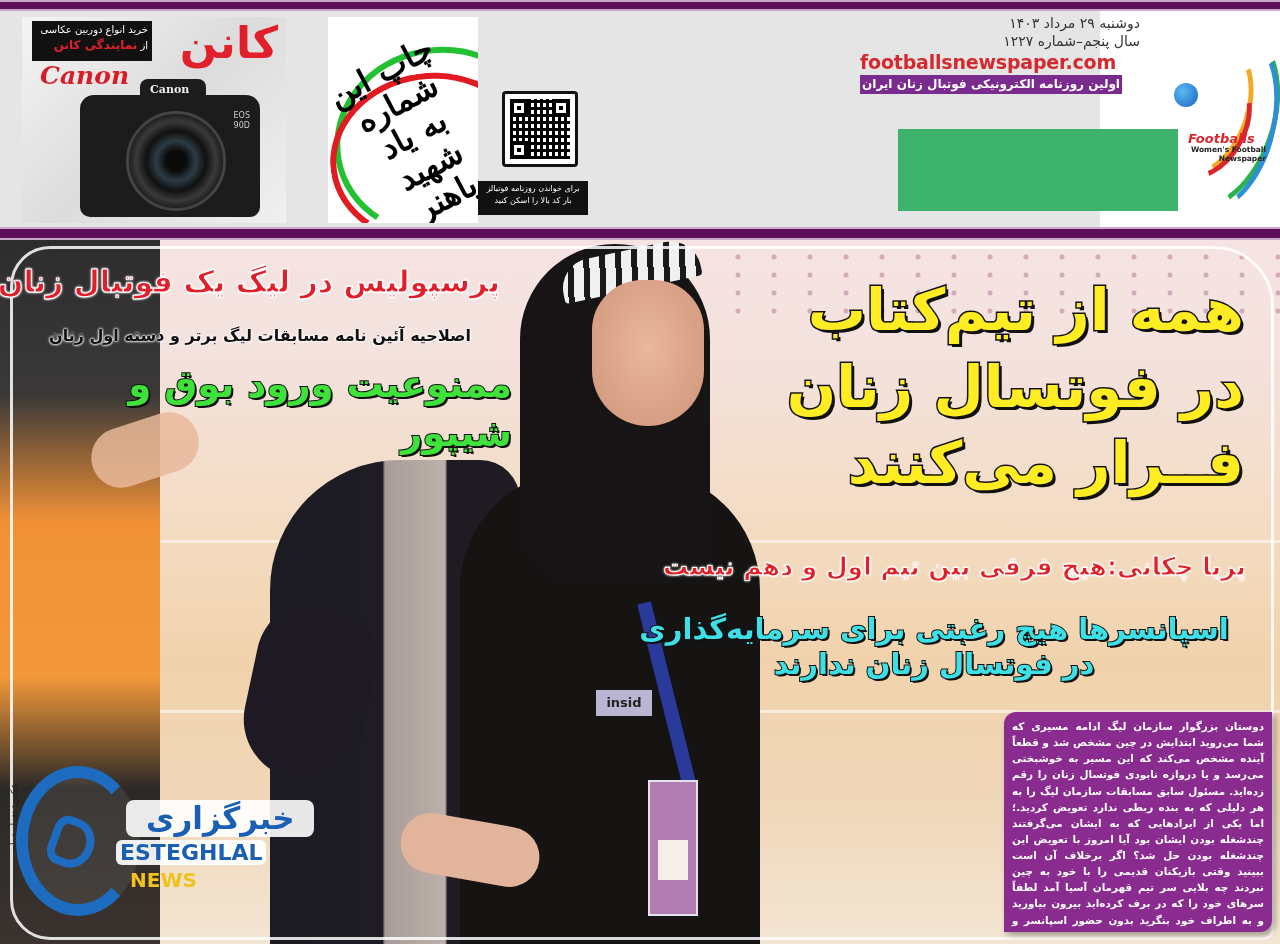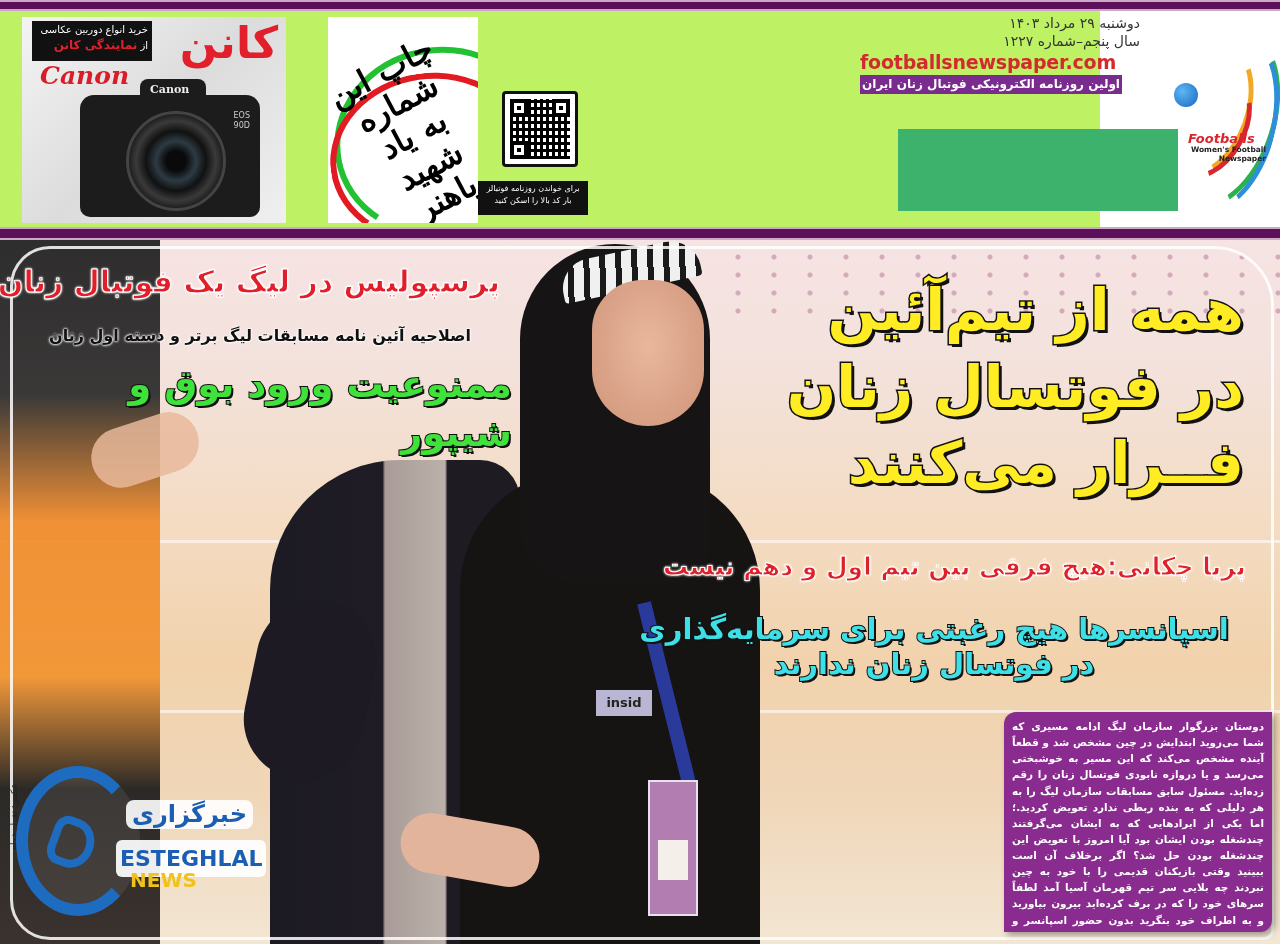--- a/index.html
+++ b/index.html
@@ -5,21 +5,21 @@
   * { box-sizing: border-box; margin: 0; padding: 0; }
   html, body { width: 1280px; height: 944px; overflow: hidden; background: #ffffff; }
   body { position: relative; font-family: "DejaVu Sans", sans-serif; }
 
   
   .bar { position: absolute; left: 0; width: 1280px; background: #5e0f5a; border-top: 2px solid #c9a9c6; border-bottom: 2px solid #c9a9c6; }
   .bar-top { top: 0; height: 11px; }
   .bar-mid { top: 227px; height: 13px; }
 
   
-  .masthead { position: absolute; top: 11px; left: 0; width: 1100px; height: 216px; background: #bef264; }
+  .masthead { position: absolute; top: 11px; left: 0; width: 1100px; height: 216px; background: #e5e5e5; }
 
   
   .ad-canon { position: absolute; left: 22px; top: 6px; width: 264px; height: 206px;
     background: linear-gradient(135deg, #f4f4f4 0%, #dcdcdc 50%, #f0f0f0 100%); overflow: hidden; }
   .ad-canon .promo-box { position: absolute; left: 10px; top: 4px; width: 120px; height: 40px; background: #111; color: #fff;
     font-size: 10px; text-align: right; padding: 2px 4px; line-height: 1.35; direction: rtl; }
   .ad-canon .promo-box .red { color: #e2202c; font-weight: bold; font-size: 12px; }
   .ad-canon .brand-fa { position: absolute; right: 8px; top: 0px; color: #e2202c; font-weight: bold; font-size: 44px; direction: rtl; font-family: "DejaVu Sans", sans-serif; }
   .ad-canon .brand-en { position: absolute; left: 18px; top: 44px; color: #d91d28; font-weight: bold; font-size: 25px; font-family: "DejaVu Serif", serif; font-style: italic; }
   .camera { position: absolute; left: 58px; top: 78px; width: 180px; height: 122px; background: #1c1c1c; border-radius: 14px 14px 10px 10px; }
@@ -121,22 +121,22 @@
     color: #fff; font-size: 10.4px; line-height: 1.55; text-align: justify; direction: rtl; font-weight: bold; overflow: hidden; }
 
   
   .credit { position: absolute; left: 4px; top: 760px; width: 14px; height: 120px; }
   .credit span { position: absolute; left: -50px; top: 52px; width: 120px; transform: rotate(-90deg); font-size: 9px; color: #222; text-align: center; direction: rtl; white-space: nowrap; }
 
   
   .wm-circle { position: absolute; left: 16px; top: 766px; width: 124px; height: 150px; border-radius: 50%;
     border: 12px solid #1e6cc0; border-right-color: transparent; background: rgba(255,255,255,0.08); }
   .wm-circle .inner { position: absolute; left: 22px; top: 40px; width: 44px; height: 50px; border: 8px solid #1e6cc0; border-radius: 30% 50% 50% 30%; transform: rotate(20deg); }
-  .wm-fa { position: absolute; left: 126px; top: 800px; color: #1a5fb4; font-size: 24px; font-weight: bold; background: rgba(255,255,255,0.9); border-radius: 8px; padding: 0 6px; direction: rtl; line-height: 1.2; }
-  .wm-en { position: absolute; left: 116px; top: 840px; color: #1a5fb4; font-size: 22px; font-weight: bold; background: rgba(255,255,255,0.92); border-radius: 6px; padding: 6px 4px; line-height: 1.15; }
+  .wm-fa { position: absolute; left: 126px; top: 800px; color: #1a5fb4; font-size: 31px; font-weight: bold; background: rgba(255,255,255,0.9); border-radius: 8px; padding: 0 20px; direction: rtl; line-height: 1.2; }
+  .wm-en { position: absolute; left: 116px; top: 840px; color: #1a5fb4; font-size: 22px; font-weight: bold; background: rgba(255,255,255,0.92); border-radius: 6px; padding: 0 4px; line-height: 1.15; }
   .wm-news { position: absolute; left: 130px; top: 868px; color: #f2c21c; font-size: 20px; font-weight: bold; }
 </style>
 </head>
 <body>
 
 <div class="bar bar-top"></div>
 
 <header class="masthead">
 
   <div class="ad-canon">
@@ -223,21 +223,21 @@
   <div class="white-frame"></div>
 </main>
 
 <div class="h-perspolis">پرسپولیس در لیگ یک فوتبال زنان</div>
 <div class="h-regs">اصلاحیه آئین نامه مسابقات لیگ برتر و دسته اول زنان</div>
 <div class="h-ban">
   <div>ممنوعیت ورود بوق و شیپور</div>
 </div>
 
 <div class="h-main">
-  <div>همه از تیم‌آئین</div>
+  <div>همه از تیم‌کتاب</div>
   <div>در فوتسال زنان</div>
   <div>فــرار می‌کنند</div>
 </div>
 
 <div class="h-parya">پریا چکانی:هیچ فرقی بین تیم اول و دهم نیست</div>
 
 <div class="h-sponsor">
   <div>اسپانسرها هیچ رغبتی برای سرمایه‌گذاری</div>
   <div>در فوتسال زنان ندارند</div>
 </div>

